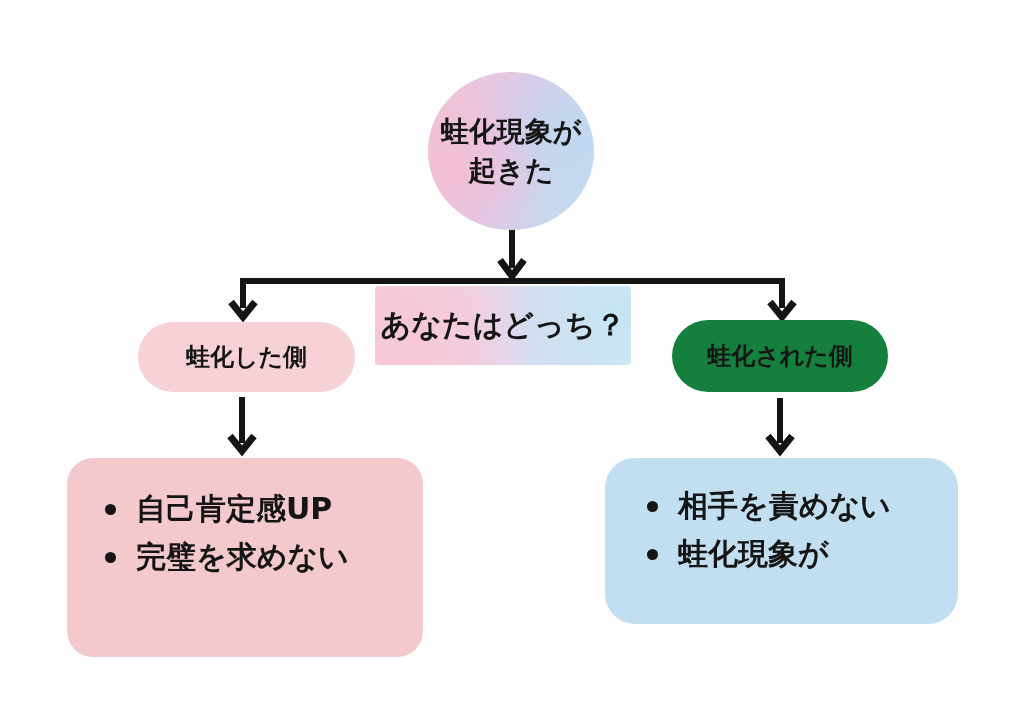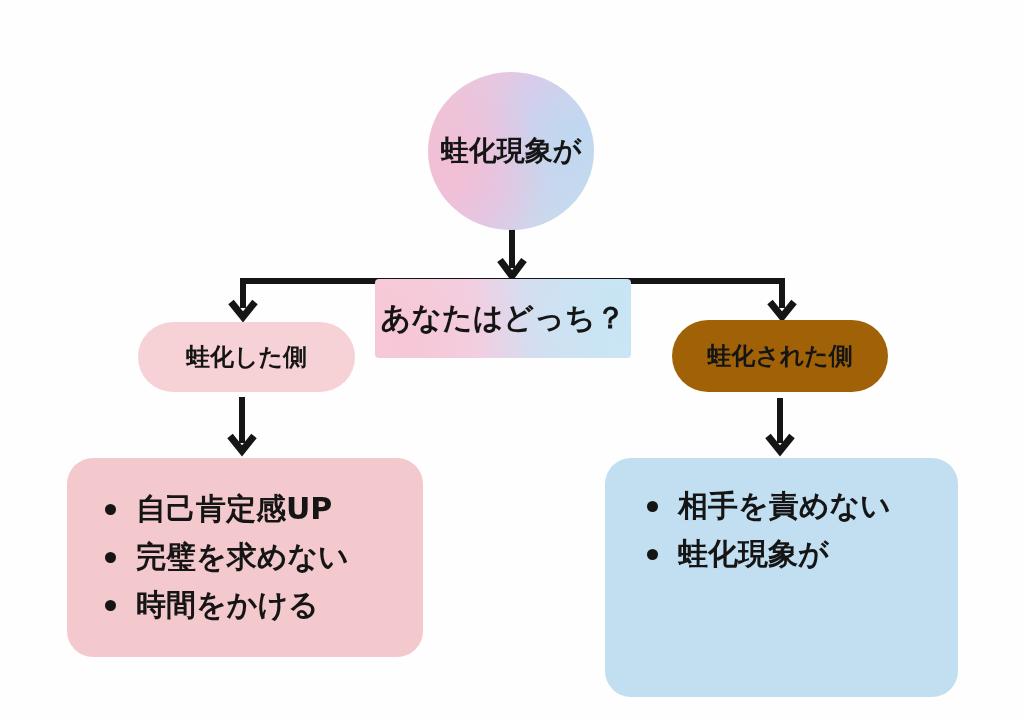--- a/index.html
+++ b/index.html
@@ -27,41 +27,41 @@
     border-radius: 50%;
     flex-direction: column;
     font-size: 28px;
     line-height: 1.40;
     background:
       radial-gradient(circle at 14% 62%, rgba(243,190,212,0.95), rgba(243,190,212,0) 55%),
       radial-gradient(circle at 88% 42%, rgba(190,216,240,0.9), rgba(190,216,240,0) 55%),
       linear-gradient(115deg, #f0c4d6 8%, #ddc9e9 48%, #c6dcee 88%);
   }
   .qbox {
-    left: 375px; top: 279px; width: 256px; height: 79px;
+    left: 375px; top: 286px; width: 256px; height: 79px;
     border-radius: 4px;
     font-size: 30px;
     background:
       radial-gradient(circle at 12% 80%, rgba(247,198,213,0.9), rgba(247,198,213,0) 55%),
       radial-gradient(circle at 92% 30%, rgba(199,228,244,0.95), rgba(199,228,244,0) 60%),
       linear-gradient(95deg, #f6cdd9 5%, #eed3e8 42%, #dadbee 62%, #cfe7f3 95%);
   }
   .pill {
     border-radius: 36px;
     font-size: 24px;
   }
   .pill-left  { left: 138px; top: 322px; width: 217px; height: 70px; background: #f6d1d6; }
-  .pill-right { left: 672px; top: 320px; width: 216px; height: 72px; background: #a16207; }
+  .pill-right { left: 672px; top: 320px; width: 216px; height: 72px; background: #15803d; }
   .outbox {
     position: absolute;
     border-radius: 26px;
     text-align: center;
   }
   .box-left  { left: 67px;  top: 458px; width: 356px; height: 199px; background: #f3c9cd; }
-  .box-right { left: 605px; top: 458px; width: 353px; height: 239px; background: #c2dff2; }
+  .box-right { left: 605px; top: 458px; width: 353px; height: 166px; background: #c2dff2; border-radius: 30px; }
   .outbox ul {
     list-style: none;
     margin: 0;
   }
   .box-left  ul { padding: 27px 0 0 38px; }
   .box-right ul { padding: 24px 0 0 42px; }
   .outbox li {
     display: flex;
     align-items: center;
     gap: 20px;
@@ -96,20 +96,21 @@
       <polyline points="500,260 512,276 524,260"></polyline>
       <polyline points="231,302 243,317 255,302"></polyline>
       <polyline points="770,302 782,317 794,302"></polyline>
       <polyline points="230,436 242,451 254,436"></polyline>
       <polyline points="768,436 780,451 792,436"></polyline>
     </g>
   </svg>
 
   <div class="node circle">
     <span>蛙化現象が</span>
+    <span>起きた</span>
   </div>
 
   <div class="node qbox">
     <span>あなたはどっち？</span>
   </div>
 
   <div class="node pill pill-left">
     <span>蛙化した側</span>
   </div>
 
@@ -120,24 +121,20 @@
   <div class="outbox box-left">
     <ul>
       <li>
         <span class="dot"></span>
         <span>自己肯定感UP</span>
       </li>
       <li>
         <span class="dot"></span>
         <span>完璧を求めない</span>
       </li>
-      <li>
-        <span class="dot"></span>
-        <span>時間をかける</span>
-      </li>
     </ul>
   </div>
 
   <div class="outbox box-right">
     <ul>
       <li>
         <span class="dot"></span>
         <span>相手を責めない</span>
       </li>
       <li>

